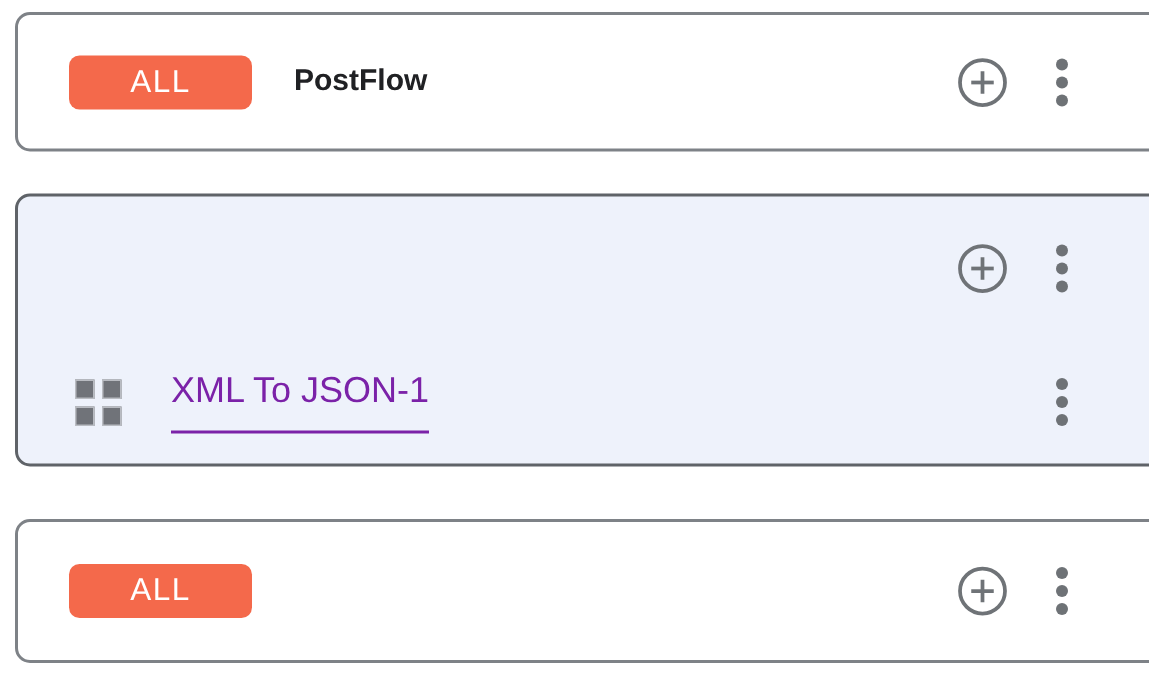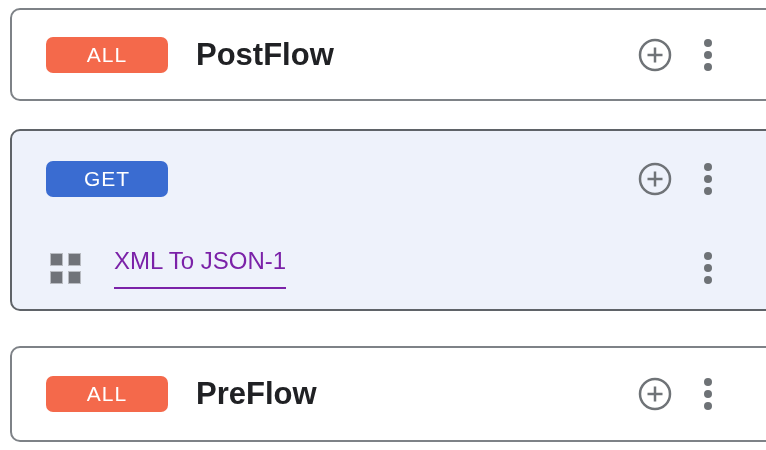--- a/index.html
+++ b/index.html
@@ -52,21 +52,21 @@
     height: 36px;
     border-radius: 7px;
     color: #ffffff;
     font-size: 21px;
     letter-spacing: 1px;
     font-weight: 400;
     flex: 0 0 auto;
   }
   .flow-title {
     margin-left: 28px;
-    font-size: 31px;
+    font-size: 20px;
     font-weight: 700;
     color: #202124;
     white-space: nowrap;
   }
 
   .actions {
     position: absolute;
     left: 626px;
     top: 0;
     height: 100%;
@@ -151,21 +151,20 @@
           <span class="dot"></span>
           <span class="dot"></span>
           <span class="dot"></span>
         </button>
       </span>
     </div>
   </section>
 
   <section class="card card-2 selected">
     <div class="row row-flow">
-      <span class="badge" style="background-color: rgb(58, 108, 209);">GET</span>
       <span class="actions">
         <button class="icon-btn plus-btn">
           <svg width="34" height="34" viewBox="0 0 34 34">
             <circle cx="17" cy="17" r="15" fill="none" stroke="#6f7377" stroke-width="2.5"></circle>
             <line x1="17" y1="9.5" x2="17" y2="24.5" stroke="#6f7377" stroke-width="2.5"></line>
             <line x1="9.5" y1="17" x2="24.5" y2="17" stroke="#6f7377" stroke-width="2.5"></line>
           </svg>
         </button>
         <button class="icon-btn dots-btn">
           <span class="dot"></span>
@@ -188,21 +187,20 @@
           <span class="dot"></span>
           <span class="dot"></span>
         </button>
       </span>
     </div>
   </section>
 
   <section class="card card-3">
     <div class="row">
       <span class="badge" style="background-color: rgb(244, 105, 75);">ALL</span>
-      <span class="flow-title">PreFlow</span>
       <span class="actions">
         <button class="icon-btn plus-btn">
           <svg width="34" height="34" viewBox="0 0 34 34">
             <circle cx="17" cy="17" r="15" fill="none" stroke="#6f7377" stroke-width="2.5"></circle>
             <line x1="17" y1="9.5" x2="17" y2="24.5" stroke="#6f7377" stroke-width="2.5"></line>
             <line x1="9.5" y1="17" x2="24.5" y2="17" stroke="#6f7377" stroke-width="2.5"></line>
           </svg>
         </button>
         <button class="icon-btn dots-btn">
           <span class="dot"></span>

